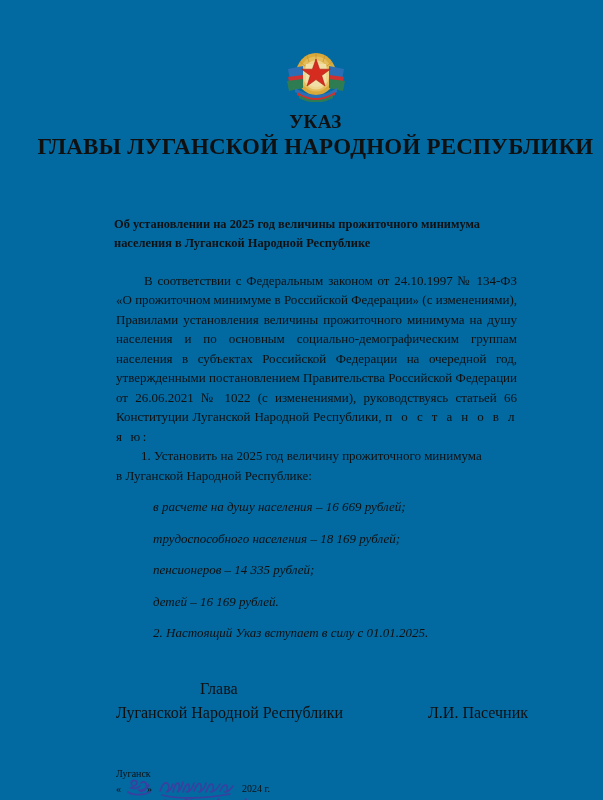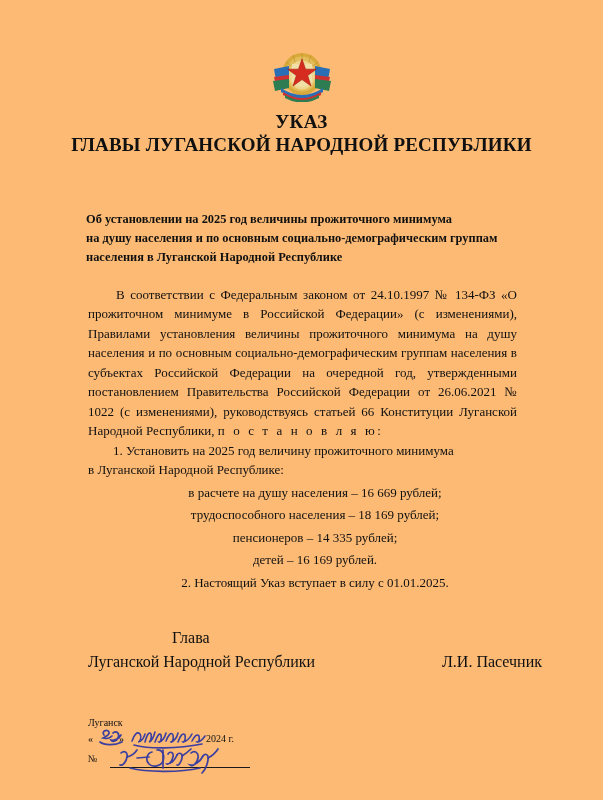--- a/index.html
+++ b/index.html
@@ -12,21 +12,22 @@
     height: 800px;
     position: relative;
     overflow: hidden;
     font-family: "Liberation Serif", "DejaVu Serif", serif;
     color: #101010;
   }
 
   .page {
     position: absolute;
     inset: 0;
-    background: #fdba74;
+    background: #0369a1;
+    padding-left: 28px;
   }
 
   
   .emblem-wrap {
     width: 100%;
     display: flex;
     justify-content: center;
     padding-top: 44px;
   }
   .emblem {
@@ -40,21 +41,21 @@
     text-align: center;
     font-weight: bold;
     font-size: 19px;
     letter-spacing: 0.4px;
     margin-top: 8px;
     line-height: 1.22;
   }
   .doc-title-sub {
     text-align: center;
     font-weight: bold;
-    font-size: 19px;
+    font-size: 23px;
     letter-spacing: 0.2px;
     line-height: 1.22;
   }
 
   
   .subject {
     margin: 54px 86px 0 86px;
     text-align: left;
     font-weight: bold;
     font-size: 12.4px;
@@ -81,42 +82,43 @@
     text-indent: 25px;
     margin: 0;
     text-align: justify;
   }
   .item-flat {
     margin: 0;
     text-indent: 0;
     text-align: left;
   }
   .item-sub {
-    margin: 3px;
+    margin: 12px;
     text-indent: 25px;
-    text-align: center;
+    text-align: left;
+    font-style: italic;
   }
 
   
   .sign-block {
     margin: 34px 58px 0 88px;
     font-size: 16px;
     line-height: 1.5;
     position: relative;
     min-height: 44px;
   }
   .sign-role {
     margin-left: 84px;
   }
   .sign-role-line2 {
     margin-left: 0;
   }
   .sign-name {
     position: absolute;
-    right: 3px;
+    right: 17px;
     bottom: 0;
   }
 
   
   .footer {
     margin: 42px 0 0 88px;
     font-size: 10px;
     line-height: 1.45;
     position: relative;
     width: 300px;
@@ -127,21 +129,21 @@
     position: relative;
     height: 19px;
   }
   .footer .num-row {
     display: block;
     position: relative;
     height: 20px;
   }
   .q-open { position: absolute; left: 0; top: 1px; }
   .q-close { position: absolute; left: 31px; top: 1px; }
-  .year-text { position: absolute; left: 118px; top: 1px; }
+  .year-text { position: absolute; left: 126px; top: 1px; }
   .num-label { position: absolute; left: 0; top: 2px; }
   .num-rule {
     position: absolute;
     left: 22px;
     top: 17px;
     width: 140px;
     border-bottom: 1px solid #1a1a1a;
   }
 
   
@@ -192,21 +194,20 @@
       <path d="M12 48 Q31 60 50 48 L50 51 Q31 62 12 51 Z" fill="#cf3030"></path>
       <path d="M14 51 Q31 61 48 51 L48 54 Q31 63 14 54 Z" fill="#2e7d52"></path>
     </svg>
   </div>
 
   <div class="doc-title">УКАЗ</div>
   <div class="doc-title-sub">ГЛАВЫ ЛУГАНСКОЙ НАРОДНОЙ РЕСПУБЛИКИ</div>
 
   <div class="subject">
     <div>Об установлении на 2025 год величины прожиточного минимума</div>
-    <div>на душу населения и по основным социально-демографическим группам</div>
     <div>населения в Луганской Народной Республике</div>
   </div>
 
   <div class="body-block">
     <p class="para"><span>В соответствии с Федеральным законом от 24.10.1997 № 134-ФЗ «О прожиточном минимуме в Российской Федерации» (с изменениями), Правилами установления величины прожиточного минимума на душу населения и по основным социально-демографическим группам населения в субъектах Российской Федерации на очередной год, утвержденными постановлением Правительства Российской Федерации от 26.06.2021 № 1022 (с изменениями), руководствуясь статьей 66 Конституции Луганской Народной Республики, </span><span class="spaced">п о с т а н о в л я ю:</span></p>
 
     <p class="item-indent">1. Установить на 2025 год величину прожиточного минимума</p>
     <p class="item-flat">в Луганской Народной Республике:</p>
     <p class="item-sub">в расчете на душу населения – 16 669 рублей;</p>
     <p class="item-sub">трудоспособного населения – 18 169 рублей;</p>

